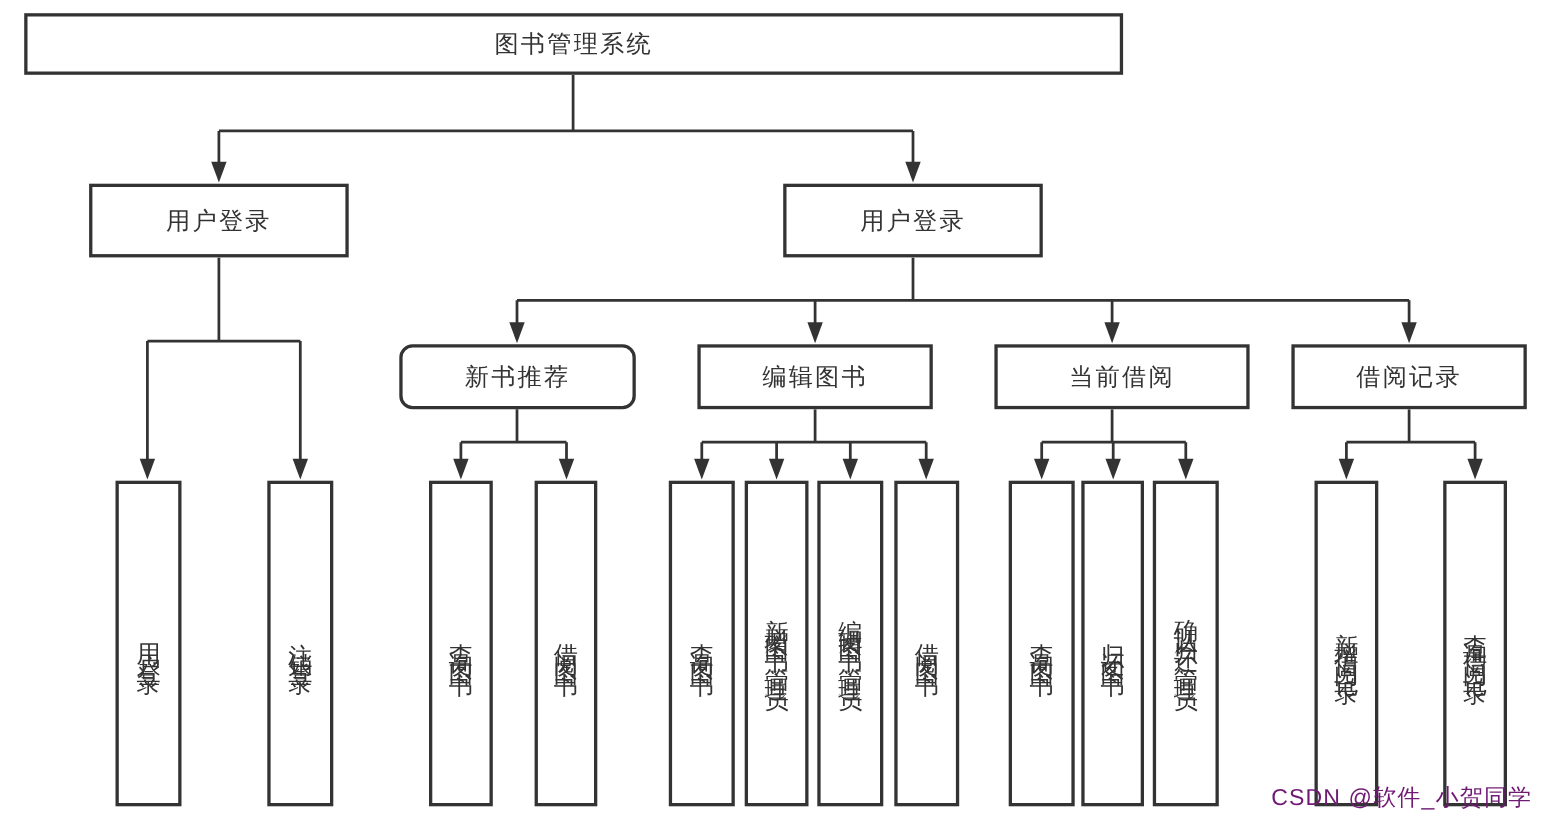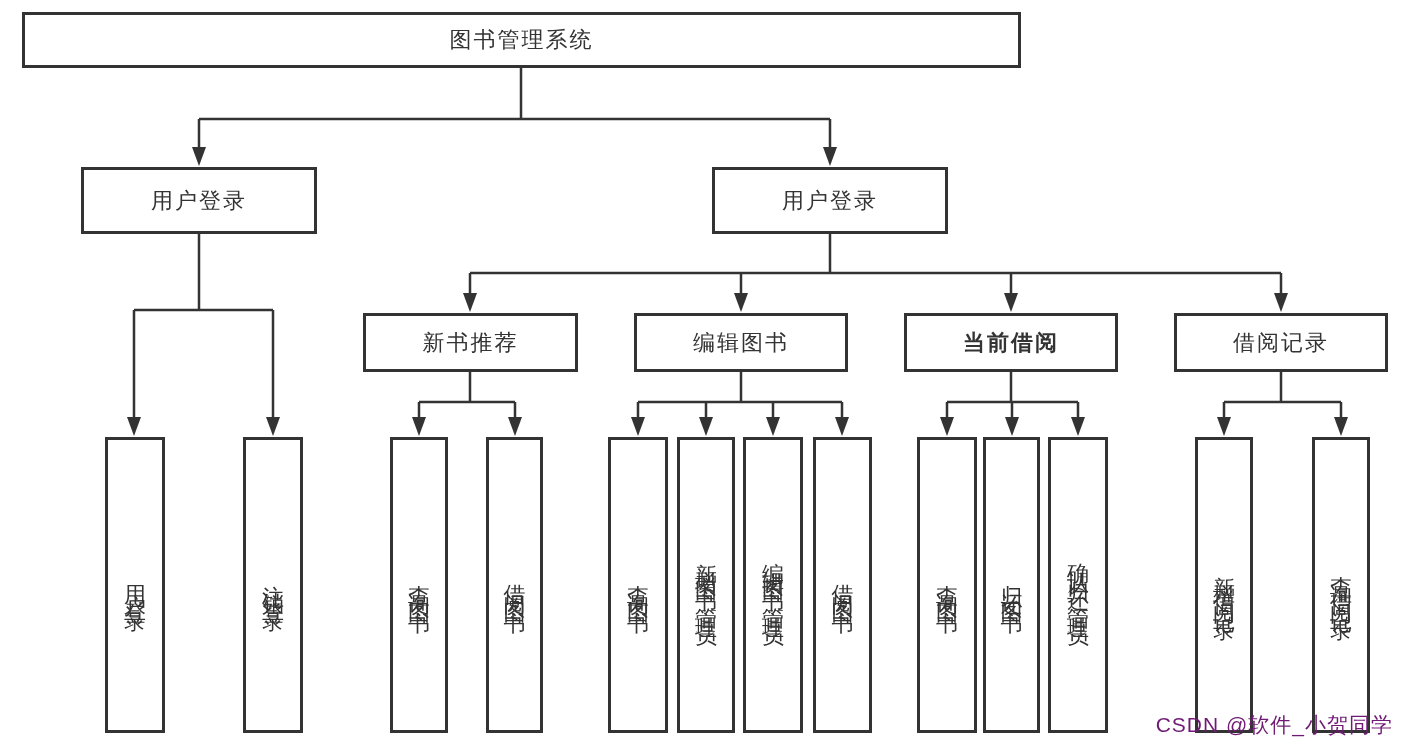--- a/index.html
+++ b/index.html
@@ -98,27 +98,27 @@
     <span>图书管理系统</span>
   </div>
 
   <div class="box h" style="left:81px; top:167px; width:236px; height:67px;">
     <span>用户登录</span>
   </div>
   <div class="box h" style="left:712px; top:167px; width:236px; height:67px;">
     <span>用户登录</span>
   </div>
 
-  <div class="box h" style="left:363px; top:313px; width:215px; height:59px;">
+  <div class="box h" style="left:363px; top:313px; width:215px; height:59px;border-radius:12px;">
     <span>新书推荐</span>
   </div>
   <div class="box h" style="left:634px; top:313px; width:214px; height:59px;">
     <span>编辑图书</span>
   </div>
-  <div class="box h" style="left:904px; top:313px; width:214px; height:59px;font-weight:bold;">
+  <div class="box h" style="left:904px; top:313px; width:232px; height:59px;">
     <span>当前借阅</span>
   </div>
   <div class="box h" style="left:1174px; top:313px; width:214px; height:59px;">
     <span>借阅记录</span>
   </div>
 
   <div class="box v" style="left:105px; top:437px; width:60px; height:296px;">
     <span>用户登录</span>
   </div>
   <div class="box v" style="left:243px; top:437px; width:60px; height:296px;">

